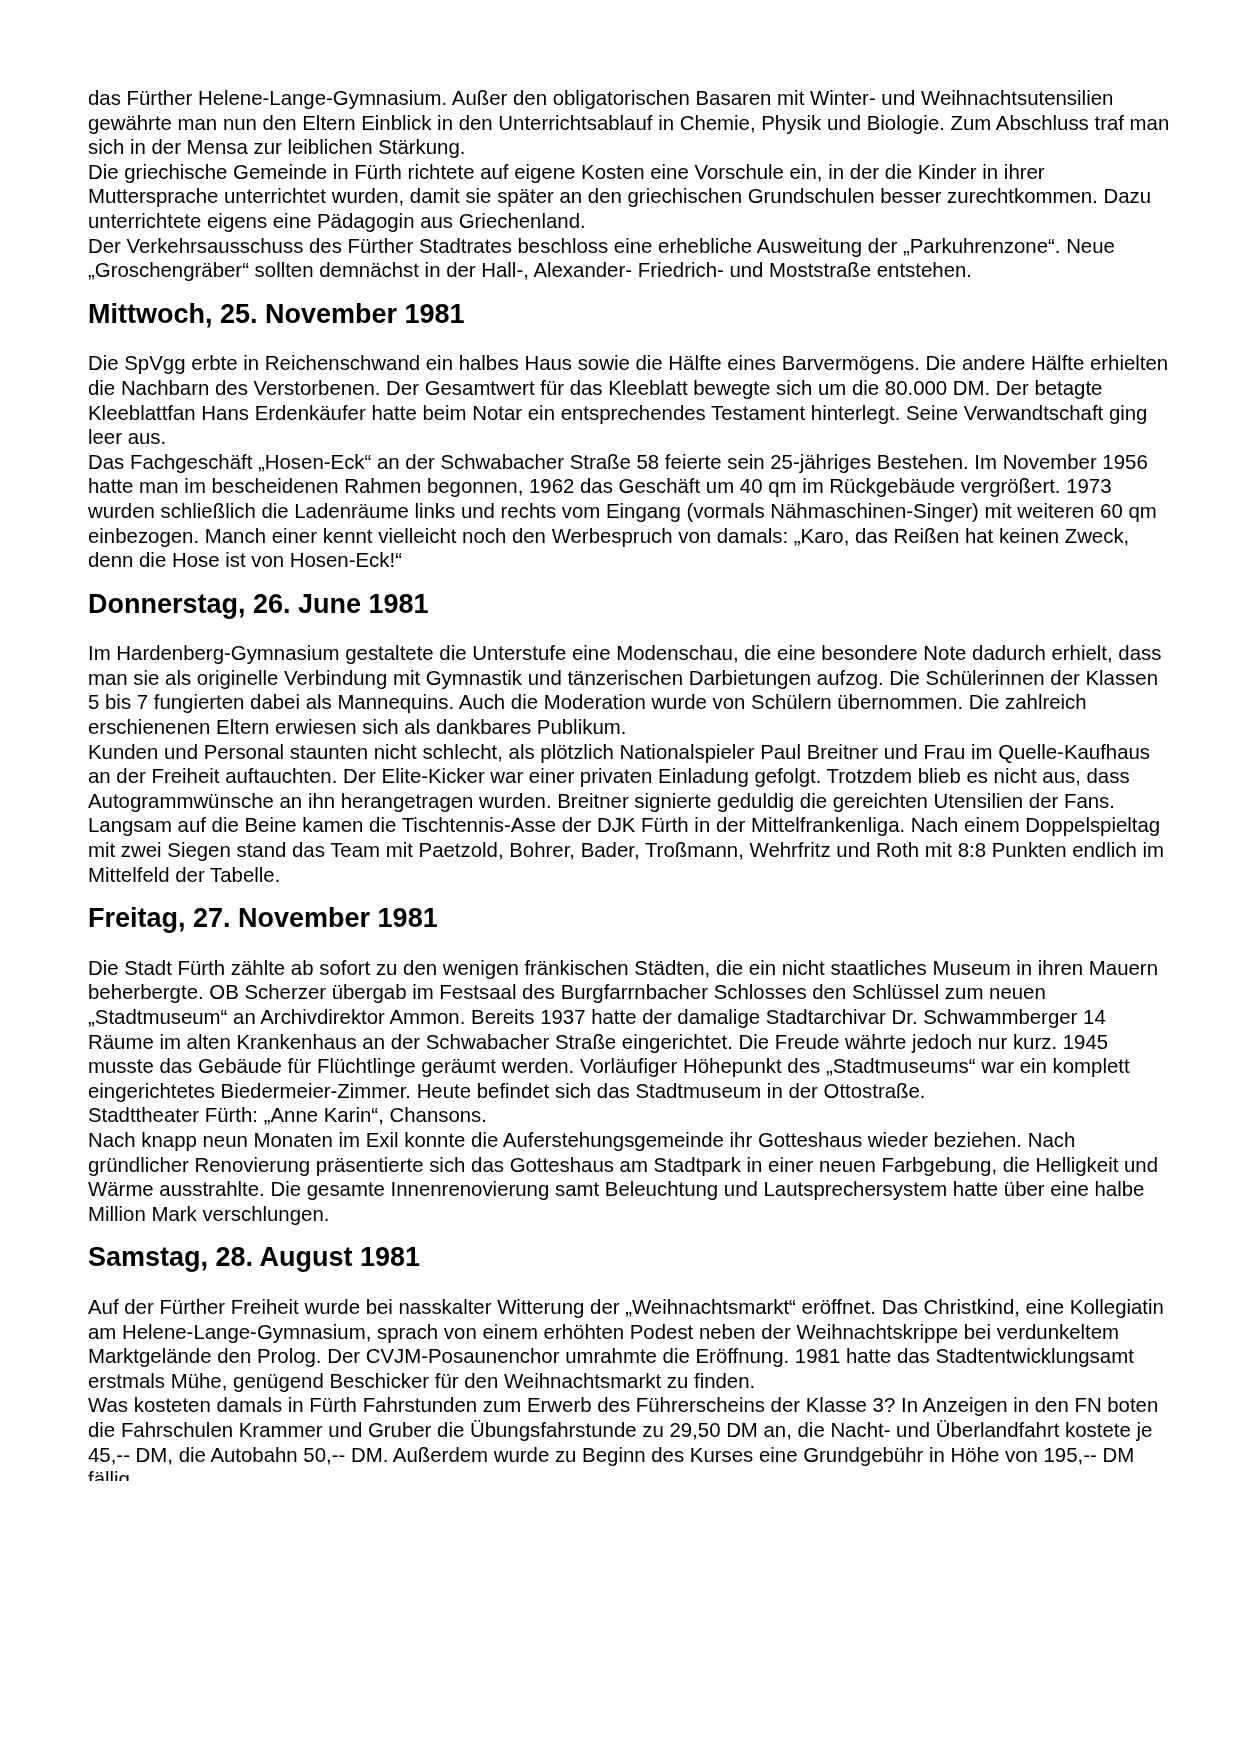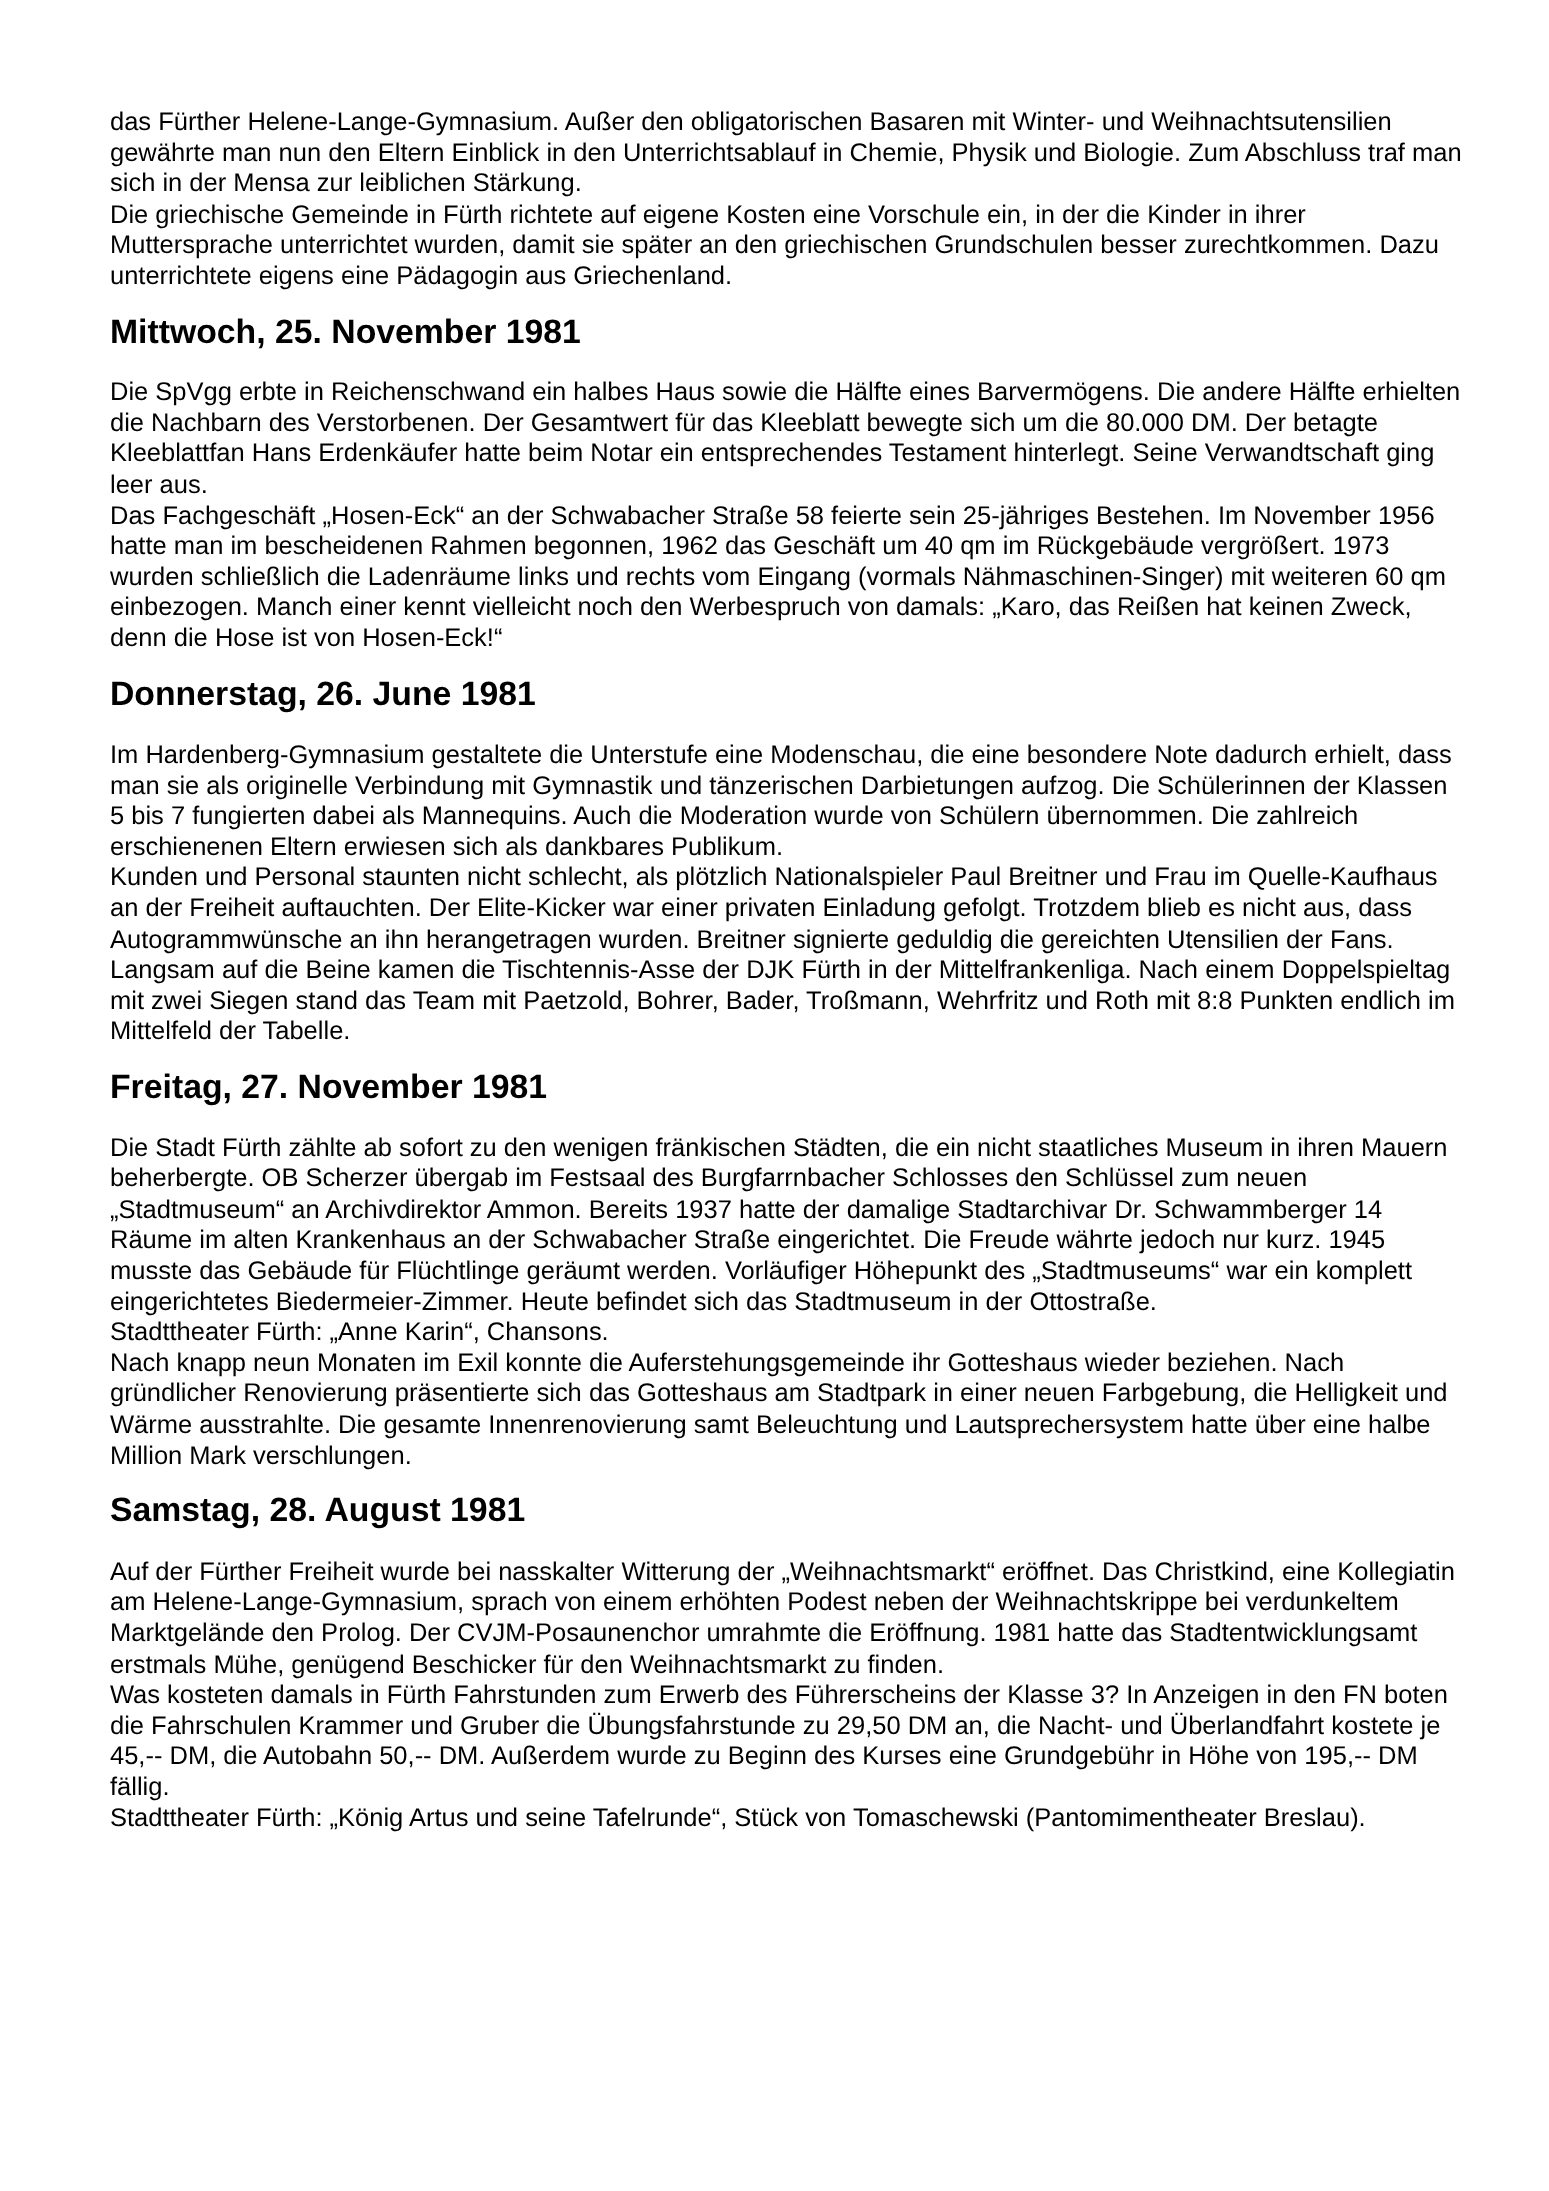--- a/index.html
+++ b/index.html
@@ -49,20 +49,21 @@
     color: #000000;
   }
 </style>
 </head>
 <body>
 
 <div class="page">
   <div class="doc-body" id="doc-body">
       <p class="para">das Fürther Helene-Lange-Gymnasium. Außer den obligatorischen Basaren mit Winter- und Weihnachtsutensilien gewährte man nun den Eltern Einblick in den Unterrichtsablauf in Chemie, Physik und Biologie. Zum Abschluss traf man sich in der Mensa zur leiblichen Stärkung.</p>
       <p class="para">Die griechische Gemeinde in Fürth richtete auf eigene Kosten eine Vorschule ein, in der die Kinder in ihrer Muttersprache unterrichtet wurden, damit sie später an den griechischen Grundschulen besser zurechtkommen. Dazu unterrichtete eigens eine Pädagogin aus Griechenland.</p>
+      <p class="para">Der Verkehrsausschuss des Fürther Stadtrates beschloss eine erhebliche Ausweitung der „Parkuhrenzone“. Neue „Groschengräber“ sollten demnächst in der Hall-, Alexander- Friedrich- und Moststraße entstehen.</p>
       <h2 class="heading">Mittwoch, 25. November 1981</h2>
       <p class="para">Die SpVgg erbte in Reichenschwand ein halbes Haus sowie die Hälfte eines Barvermögens. Die andere Hälfte erhielten die Nachbarn des Verstorbenen. Der Gesamtwert für das Kleeblatt bewegte sich um die 80.000 DM. Der betagte Kleeblattfan Hans Erdenkäufer hatte beim Notar ein entsprechendes Testament hinterlegt. Seine Verwandtschaft ging leer aus.</p>
       <p class="para">Das Fachgeschäft „Hosen-Eck“ an der Schwabacher Straße 58 feierte sein 25-jähriges Bestehen. Im November 1956 hatte man im bescheidenen Rahmen begonnen, 1962 das Geschäft um 40 qm im Rückgebäude vergrößert. 1973 wurden schließlich die Ladenräume links und rechts vom Eingang (vormals Nähmaschinen-Singer) mit weiteren 60 qm einbezogen. Manch einer kennt vielleicht noch den Werbespruch von damals: „Karo, das Reißen hat keinen Zweck, denn die Hose ist von Hosen-Eck!“</p>
       <h2 class="heading">Donnerstag, 26. June 1981</h2>
       <p class="para">Im Hardenberg-Gymnasium gestaltete die Unterstufe eine Modenschau, die eine besondere Note dadurch erhielt, dass man sie als originelle Verbindung mit Gymnastik und tänzerischen Darbietungen aufzog. Die Schülerinnen der Klassen 5 bis 7 fungierten dabei als Mannequins. Auch die Moderation wurde von Schülern übernommen. Die zahlreich erschienenen Eltern erwiesen sich als dankbares Publikum.</p>
       <p class="para">Kunden und Personal staunten nicht schlecht, als plötzlich Nationalspieler Paul Breitner und Frau im Quelle-Kaufhaus an der Freiheit auftauchten. Der Elite-Kicker war einer privaten Einladung gefolgt. Trotzdem blieb es nicht aus, dass Autogrammwünsche an ihn herangetragen wurden. Breitner signierte geduldig die gereichten Utensilien der Fans.</p>
       <p class="para">Langsam auf die Beine kamen die Tischtennis-Asse der DJK Fürth in der Mittelfrankenliga. Nach einem Doppelspieltag mit zwei Siegen stand das Team mit Paetzold, Bohrer, Bader, Troßmann, Wehrfritz und Roth mit 8:8 Punkten endlich im Mittelfeld der Tabelle.</p>
       <h2 class="heading">Freitag, 27. November 1981</h2>
       <p class="para">Die Stadt Fürth zählte ab sofort zu den wenigen fränkischen Städten, die ein nicht staatliches Museum in ihren Mauern beherbergte. OB Scherzer übergab im Festsaal des Burgfarrnbacher Schlosses den Schlüssel zum neuen „Stadtmuseum“ an Archivdirektor Ammon. Bereits 1937 hatte der damalige Stadtarchivar Dr. Schwammberger 14 Räume im alten Krankenhaus an der Schwabacher Straße eingerichtet. Die Freude währte jedoch nur kurz. 1945 musste das Gebäude für Flüchtlinge geräumt werden. Vorläufiger Höhepunkt des „Stadtmuseums“ war ein komplett eingerichtetes Biedermeier-Zimmer. Heute befindet sich das Stadtmuseum in der Ottostraße.</p>
       <p class="para">Stadttheater Fürth: „Anne Karin“, Chansons.</p>

